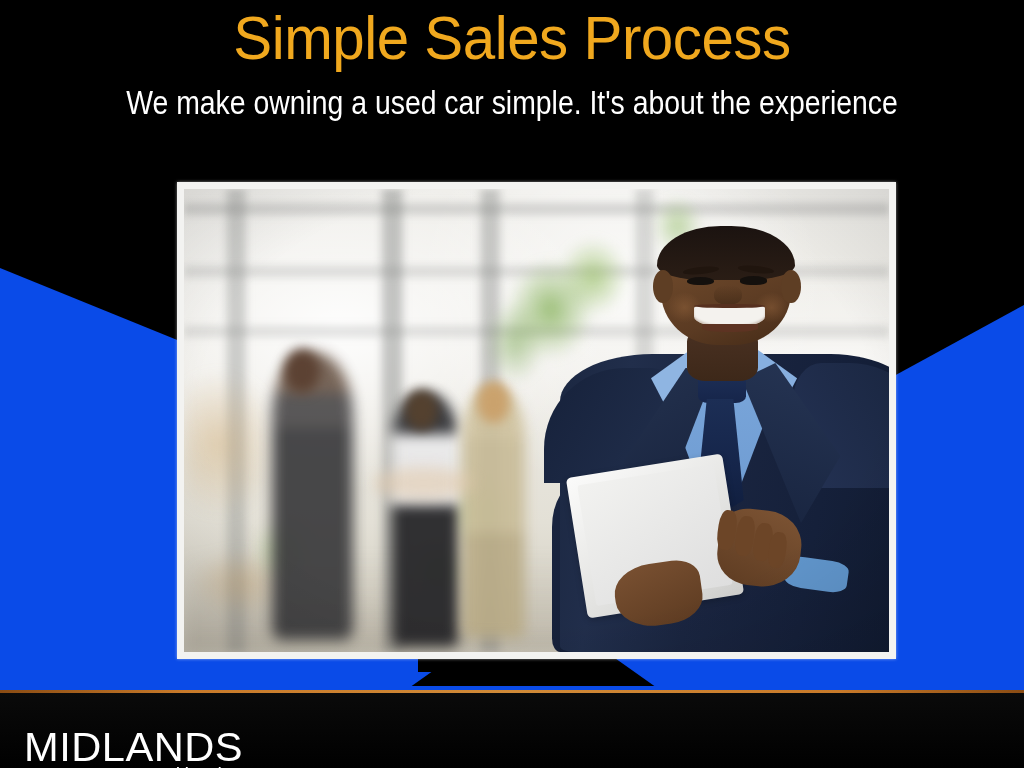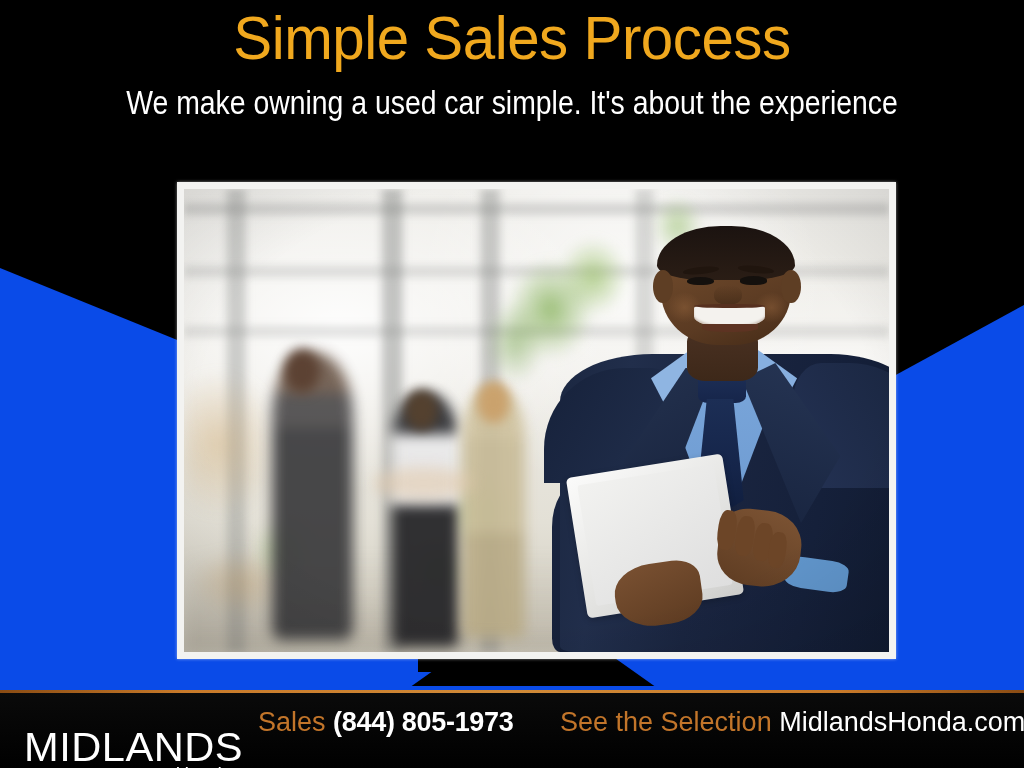--- a/index.html
+++ b/index.html
@@ -280,23 +280,15 @@
   <div class="foot-bar"></div>
 
   <div class="logo">
     <div class="logo-word">MIDLANDS</div>
     <div class="logo-sub">Honda</div>
     <svg class="swoosh" viewBox="0 0 215 30">
       <path d="M2 21 C40 33 96 30 140 21 C170 15 192 11 212 11 C193 15 173 20 143 26 C98 35 40 34 2 21 Z" fill="#ffffff"></path>
     </svg>
   </div>
 
-  <div class="foot-sales">
-    <span class="c-orange">Sales</span>
-    <span class="c-white num">(844) 805-1973</span>
-  </div>
-
-  <div class="foot-see">
-    <span class="c-orange">See the Selection</span>
-    <span class="c-white">MidlandsHonda.com</span>
-  </div>
+
 
 </div>
 
 </body></html>

